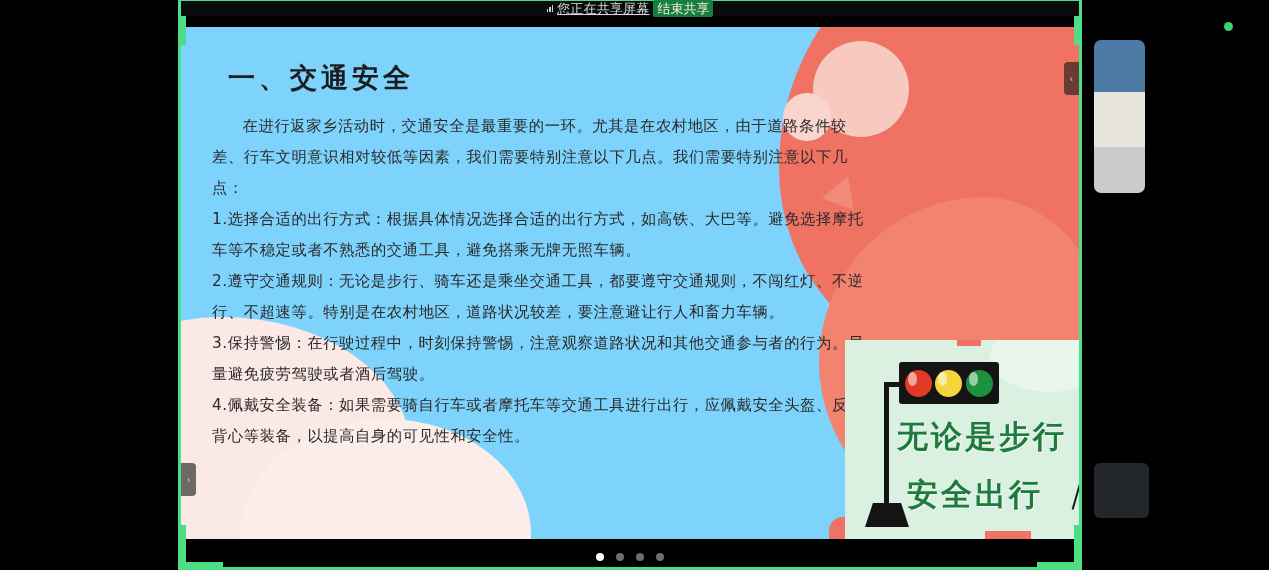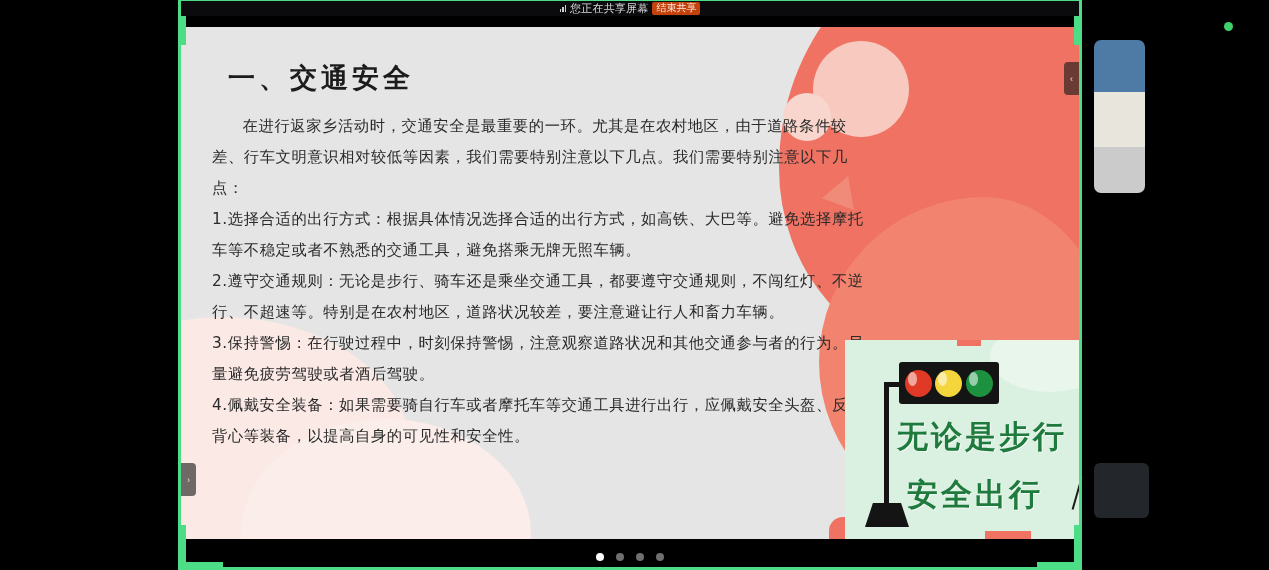--- a/index.html
+++ b/index.html
@@ -38,42 +38,42 @@
     z-index: 50;
   }
   #share-bar .bars {
     display: inline-flex; align-items: flex-end; gap: 1px; height: 7px;
   }
   #share-bar .bars i { display: block; width: 1.5px; background: #cfcfd4; }
   #share-bar .bars i:nth-child(1) { height: 3px; }
   #share-bar .bars i:nth-child(2) { height: 5px; }
   #share-bar .bars i:nth-child(3) { height: 7px; }
   #share-bar .share-text {
-    font-size: 11px; color: #d8d8dd; letter-spacing: .2px; line-height: 1;
+    font-size: 13px; color: #d8d8dd; letter-spacing: .2px; line-height: 1; text-decoration: underline;
   }
   #share-bar .stop-btn {
-    font-size: 10px; color: #ffe7de;
-    background: #c2410c;
+    font-size: 13px; color: #ffe7de;
+    background: #15803d;
     padding: 1.5px 4px 2px;
     border-radius: 2px; line-height: 1;
   }
 
   
   #stage {
     position: absolute; left: 181px; top: 0px;
     width: 898px; height: 570px;
     background: #000;
     z-index: 10;
   }
 
   
   #slide {
     position: absolute; left: 0px; top: 27px;
     width: 898px; height: 512px;
-    background: #e5e5e5;
+    background: #7dd3fc;
     overflow: hidden;
   }
 
   
   .blob { position: absolute; border-radius: 50%; }
   .blob-salmon-big {
     right: -120px; top: -90px; width: 420px; height: 420px;
     background: #ef7263;
     border-radius: 48% 52% 60% 40% / 55% 45% 55% 45%;
   }

